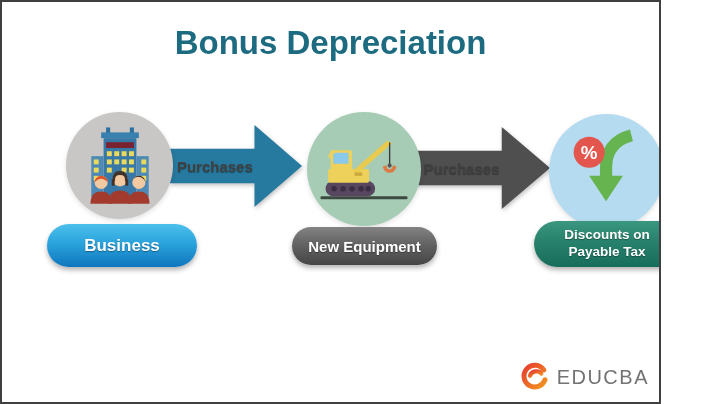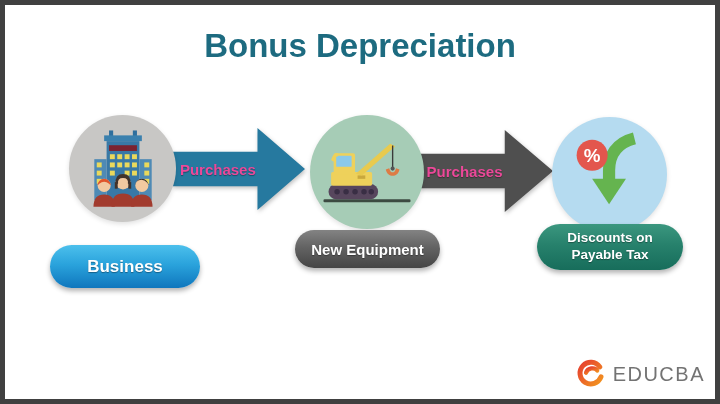--- a/index.html
+++ b/index.html
@@ -1,21 +1,21 @@
 <!DOCTYPE html>
 <html><head>
 <meta charset="utf-8">
 <style>
   * { margin: 0; padding: 0; box-sizing: border-box; }
   html,body { background: #fff; }
   .stage {
     position: relative;
-    width: 720px; height: 404px;
+    width: 661px; height: 404px;
     background: #ffffff;
-    border: 5px solid #404040;
+    border: 2px solid #404040;
     font-family: "Liberation Sans", "DejaVu Sans", sans-serif;
     overflow: hidden;
   }
   .title {
     position: absolute; top: 22px; left: 0; width: 100%;
     text-align: center;
     font-size: 33px; font-weight: bold;
     color: #1d6b80;
     letter-spacing: 0px;
   }
@@ -39,38 +39,37 @@
     width: 100%; height: 100%;
     clip-path: polygon(0% 29%, 64% 29%, 64% 0%, 100% 50%, 64% 100%, 64% 71%, 0% 71%);
   }
   .arrow-purchases { left: 168px; top: 123px; width: 132px; height: 82px; }
   .arrow-purchases .shape { background: #26799f; }
   .arrow-receives  { left: 414px; top: 125px; width: 134px; height: 82px; }
   .arrow-receives .shape { background: #4f4f4f; }
   .block-arrow .arrow-label {
     position: absolute; left: 0; top: 0; width: 68%; height: 100%;
     display: flex; align-items: center; justify-content: center;
-    color: #ec4899; font-weight: bold; font-size: 15px;
+    color: #404040; font-weight: bold; font-size: 15px;
     text-shadow: 0 1px 1px rgba(0,0,0,0.35);
   }
 
   
   .pill {
     position: absolute; z-index: 3;
     display: flex; align-items: center; justify-content: center;
     text-align: center;
     color: #fff; font-weight: bold;
     box-shadow: 0 3px 5px rgba(0,0,0,0.3);
     text-shadow: 0 1px 1px rgba(0,0,0,0.35);
   }
   .pill-business {
     left: 45px; top: 222px; width: 150px; height: 43px; border-radius: 22px;
     background: linear-gradient(180deg, #4cc0ec 0%, #2aa3dc 45%, #0f76bd 100%);
     font-size: 17px;
-    margin-top: 18px;
   }
   .pill-equipment {
     left: 290px; top: 225px; width: 145px; height: 38px; border-radius: 19px;
     background: linear-gradient(180deg, #838383 0%, #636363 45%, #454545 100%);
     font-size: 15px;
   }
   .pill-discount {
     left: 532px; top: 219px; width: 146px; height: 46px; border-radius: 23px;
     background: linear-gradient(180deg, #3b977f 0%, #27816c 45%, #176d5b 100%);
     font-size: 13.5px; line-height: 1.25; padding: 0 10px;

